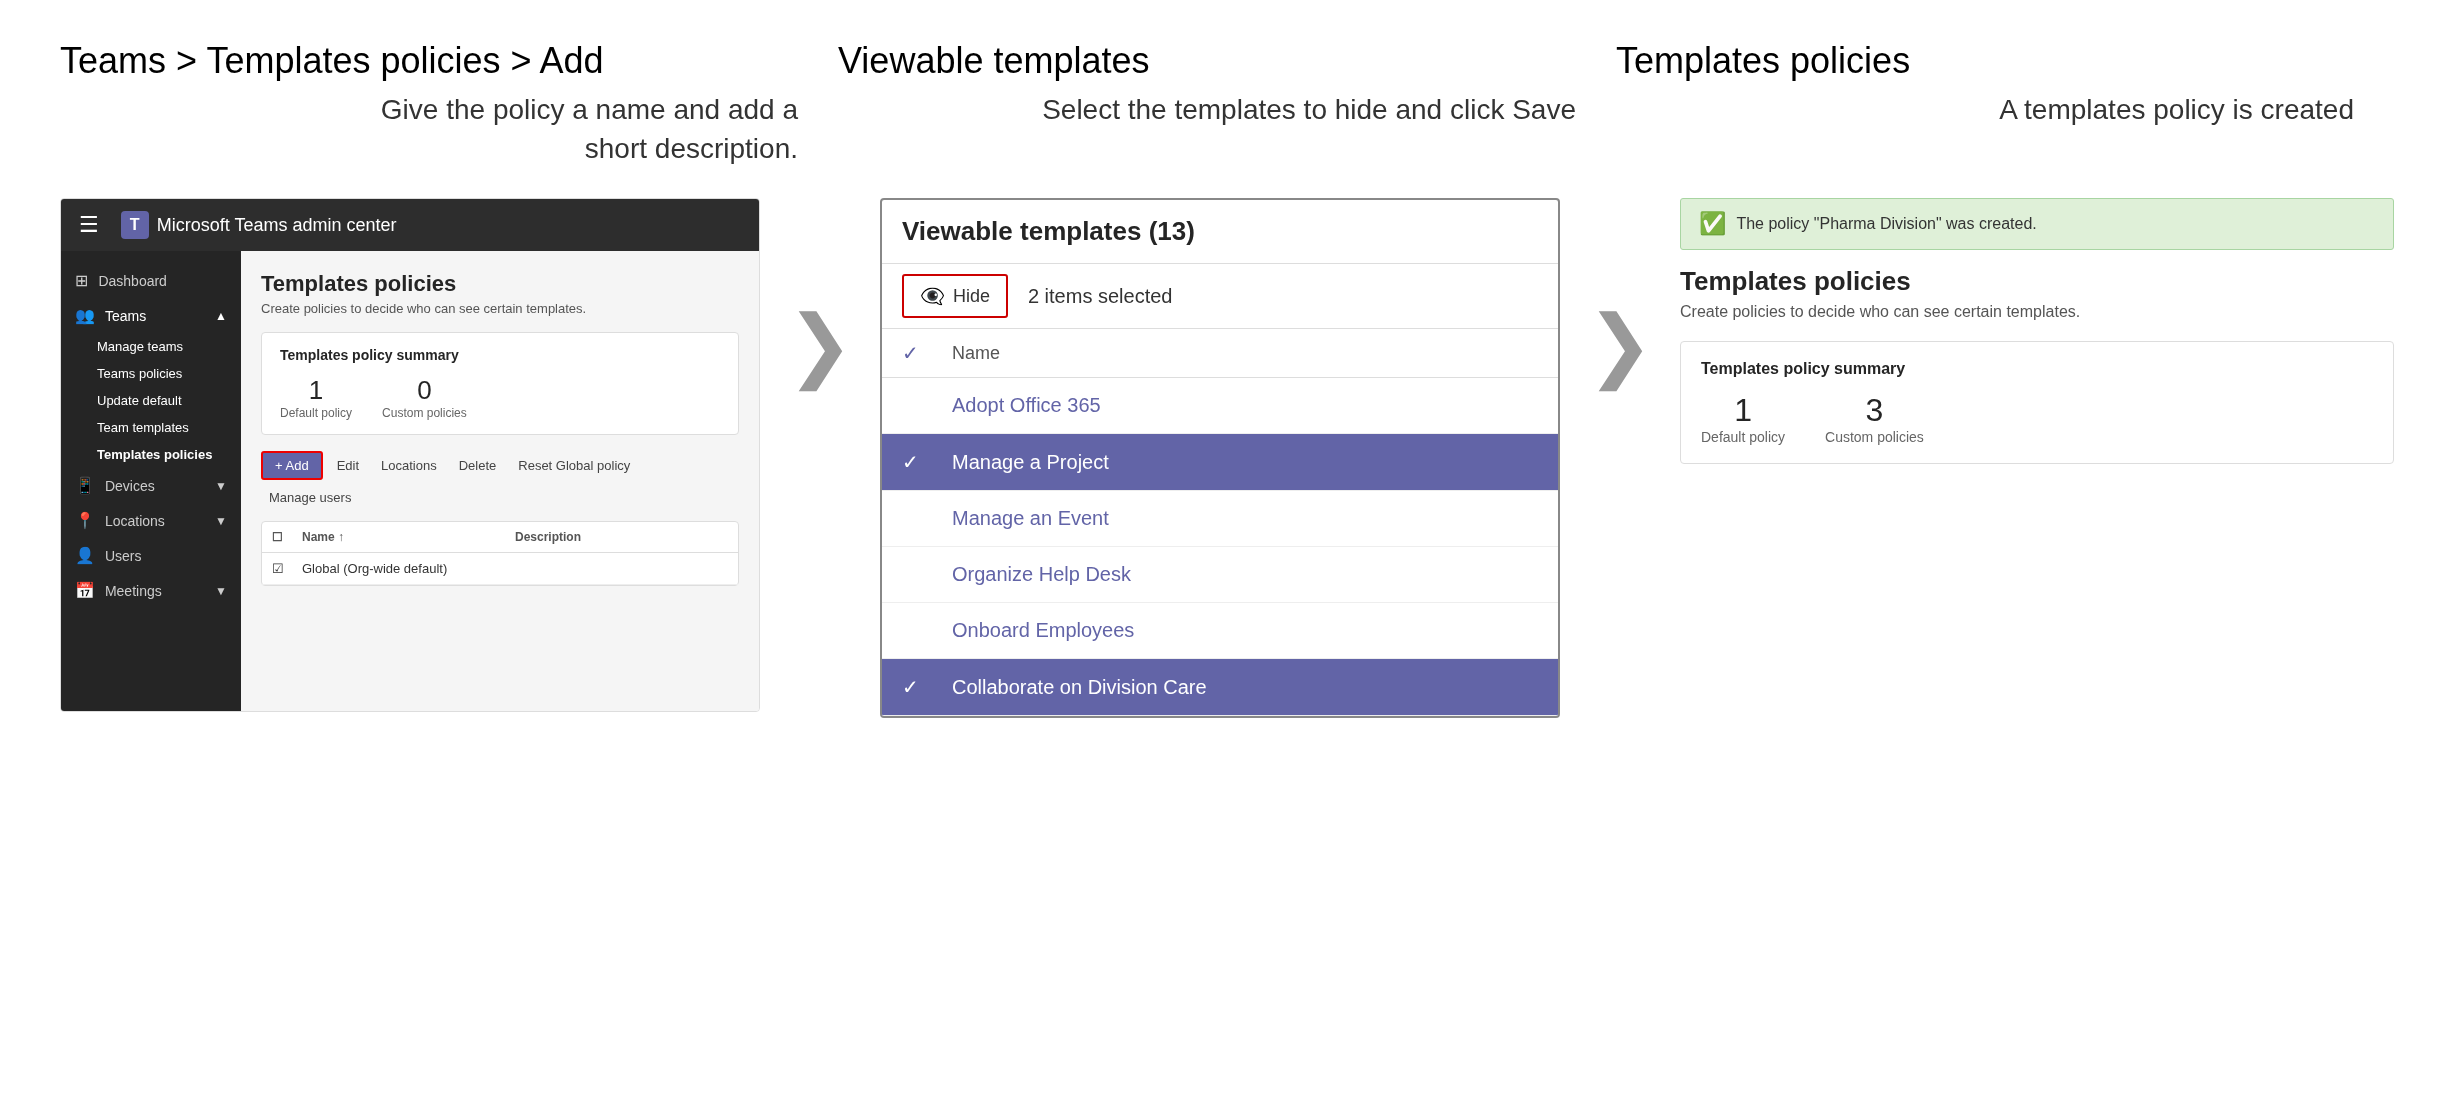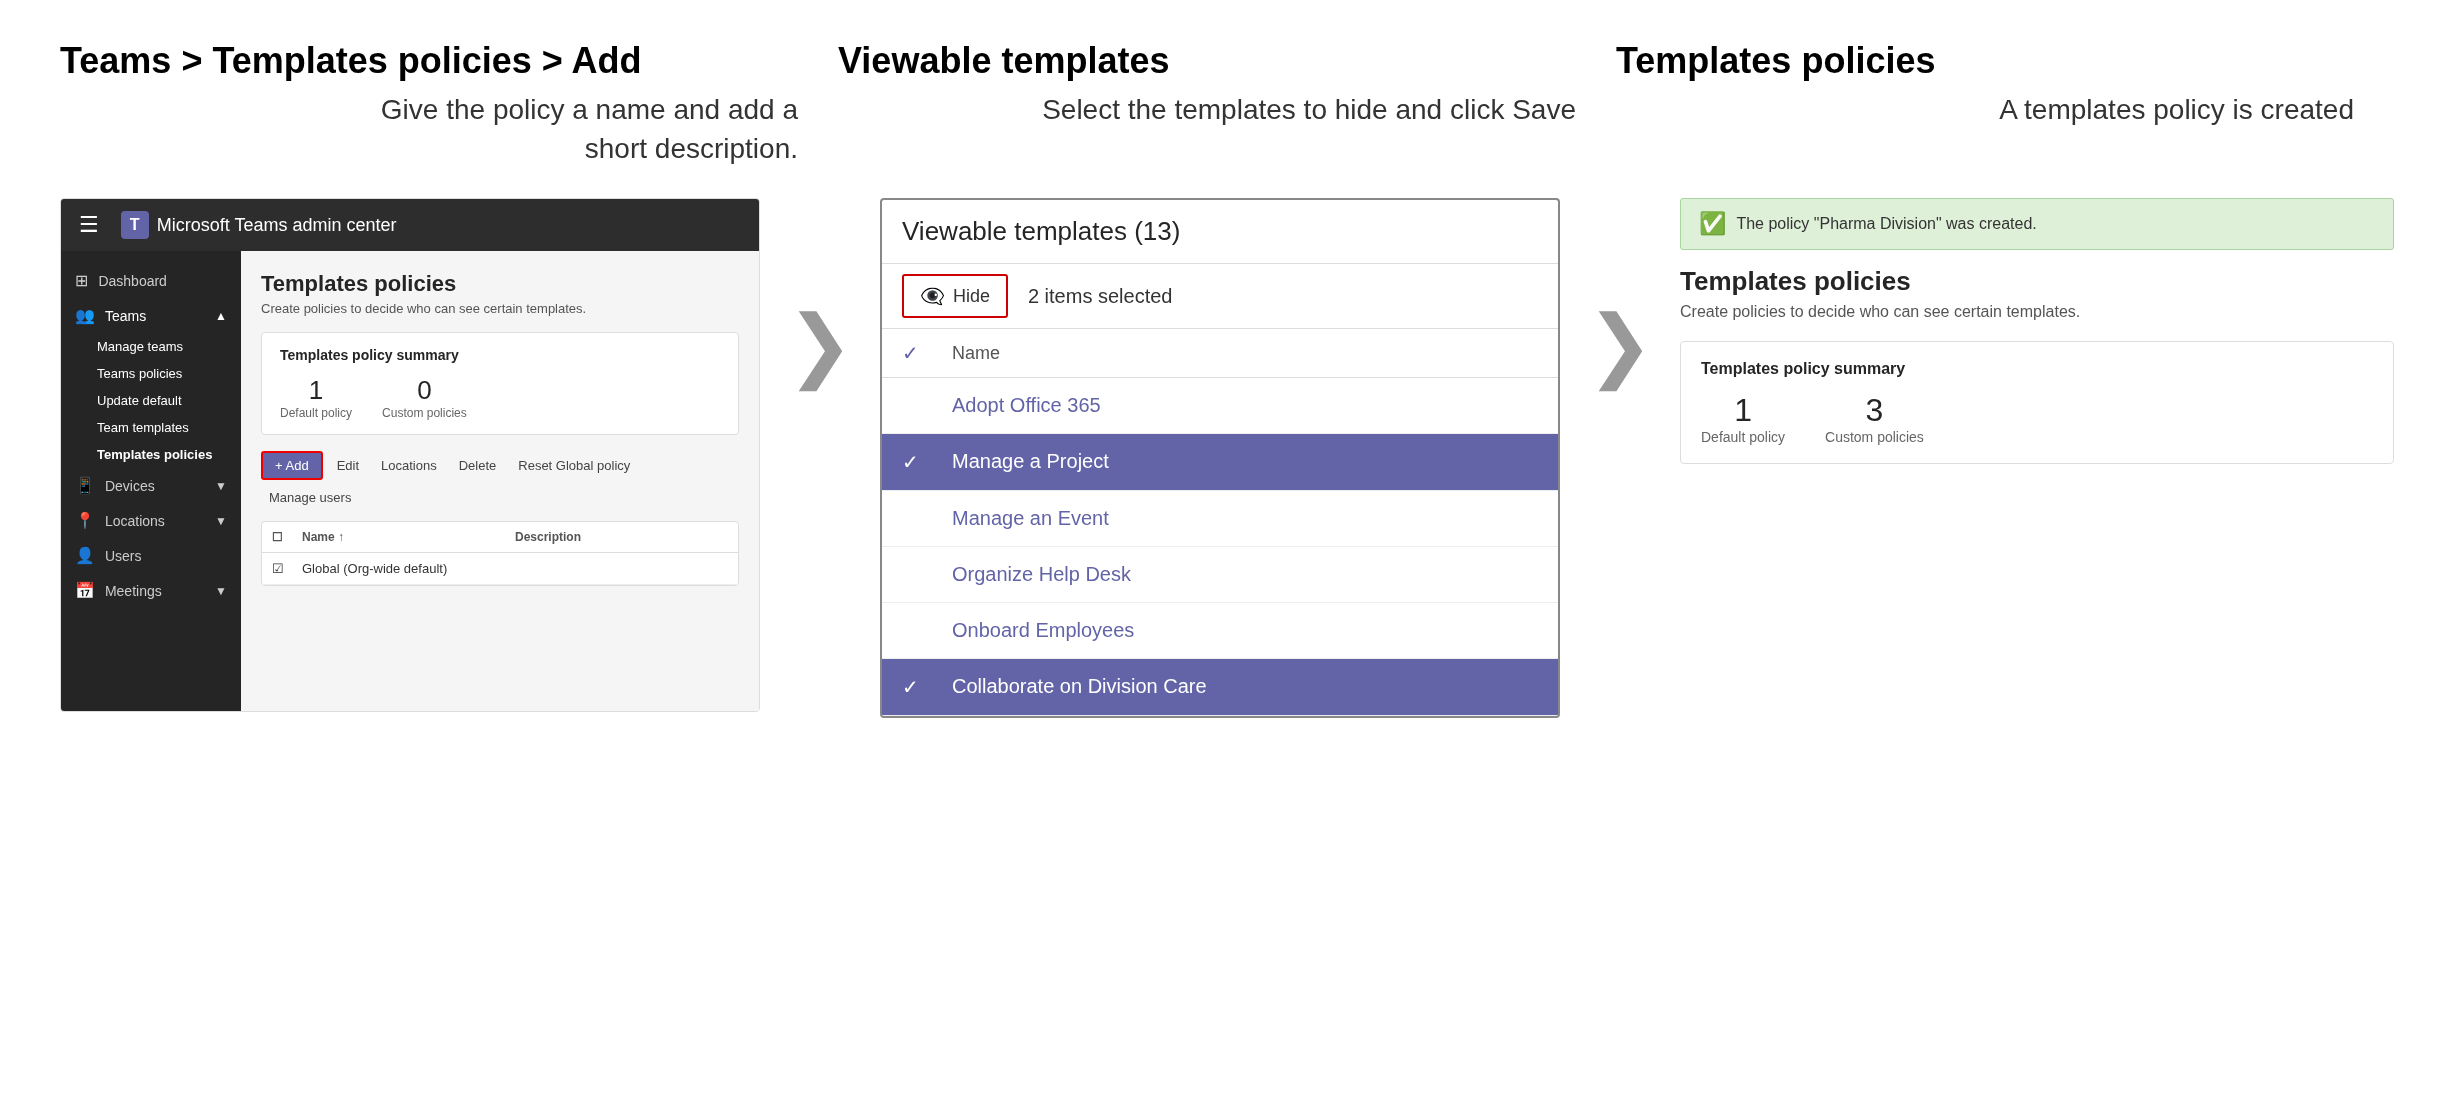--- a/index.html
+++ b/index.html
@@ -19,21 +19,21 @@
       flex-direction: row;
       width: 100%;
       margin-bottom: 30px;
     }
     .top-label {
       flex: 1;
       padding-right: 40px;
     }
     .top-label h2 {
       font-size: 36px;
-      font-weight: 700;
+      font-weight: 400;
       color: #000;
       margin-bottom: 8px;
     }
     .top-label p {
       font-size: 28px;
       color: #333;
       line-height: 1.4;
       text-align: right;
     }
 
@@ -227,21 +227,21 @@
       border-radius: 4px;
       background: #fff;
       overflow: hidden;
     }
     .templates-header {
       padding: 16px 20px;
       border-bottom: 1px solid #ddd;
     }
     .templates-title {
       font-size: 26px;
-      font-weight: 400;
+      font-weight: 700;
       color: #252525;
     }
     .templates-toolbar {
       display: flex;
       align-items: center;
       padding: 10px 20px;
       border-bottom: 1px solid #ddd;
       gap: 20px;
     }
     .btn-hide {
@@ -265,21 +265,21 @@
       display: flex;
       align-items: center;
       padding: 12px 20px;
       border-bottom: 1px solid #ddd;
       font-size: 18px;
       color: #555;
       gap: 20px;
     }
     .template-row {
       display: flex;
-      align-items: flex-start;
+      align-items: center;
       padding: 16px 20px;
       border-bottom: 1px solid #eee;
       font-size: 20px;
       color: #6264a7;
       gap: 20px;
     }
     .template-row.selected {
       background: #6264a7;
       color: #fff;
     }

